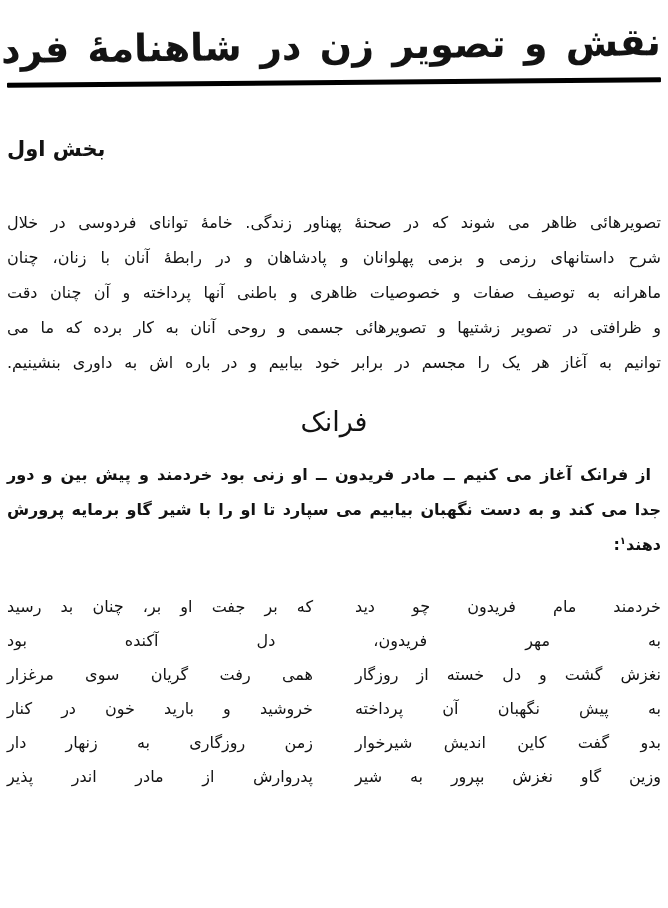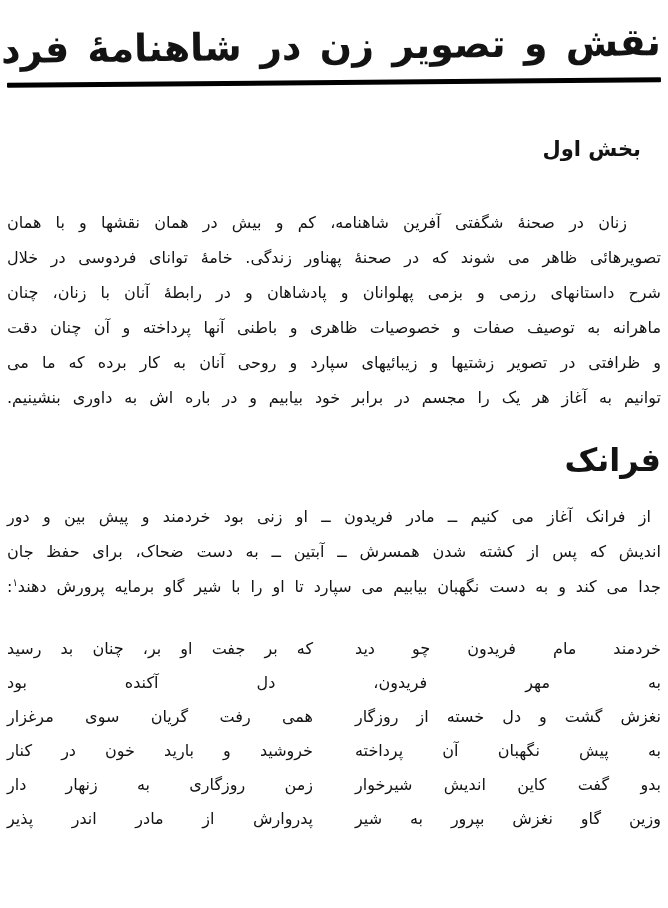--- a/index.html
+++ b/index.html
@@ -34,39 +34,39 @@
     height: 5px;
     background: #000;
     margin-top: 12px;
     transform: rotate(-0.5deg);
     border-radius: 1px;
   }
   .section-heading {
     margin: 52px 20px 0 0;
     font-size: 21px;
     font-weight: bold;
-    text-align: right;
+    text-align: left;
   }
   .para {
     font-size: 16px;
     line-height: 35px;
   }
   .para-intro { margin-top: 44px; }
-  .para-chapter { margin-top: 20px; }
+  .para-chapter { margin-top: 20px; font-weight: bold; }
   .pline {
     text-align: justify;
     text-align-last: justify;
   }
   .indent-lg { padding-right: 34px; }
   .indent-sm { padding-right: 10px; }
   .chapter-heading {
     margin-top: 26px;
-    font-size: 32px;
-    font-weight: bold;
-    text-align: right;
+    font-size: 27px;
+    font-weight: normal;
+    text-align: center;
   }
   .footnote-sup {
     font-size: 10px;
     vertical-align: super;
     line-height: 0;
   }
   .poem {
     margin-top: 28px;
     font-size: 16px;
   }
@@ -88,33 +88,31 @@
 
 <div class="page">
 
   <div class="doc-title">نقش و تصویر زن در شاهنامهٔ فردوسی</div>
 
   <div class="title-rule"></div>
 
   <div class="section-heading">بخش اول</div>
 
   <div class="para para-intro">
-    <div class="pline indent-lg">زنان در صحنهٔ شگفتی آفرین شاهنامه، کم و بیش در همان نقشها و با همان</div>
     <div class="pline">تصویرهائی ظاهر می شوند که در صحنهٔ پهناور زندگی. خامهٔ توانای فردوسی در خلال</div>
     <div class="pline">شرح داستانهای رزمی و بزمی پهلوانان و پادشاهان و در رابطهٔ آنان با زنان، چنان</div>
     <div class="pline">ماهرانه به توصیف صفات و خصوصیات ظاهری و باطنی آنها پرداخته و آن چنان دقت</div>
-    <div class="pline">و ظرافتی در تصویر زشتیها و زیبائیهای سپارد و روحی آنان به کار برده که ما می</div>
+    <div class="pline">و ظرافتی در تصویر زشتیها و تصویرهائی جسمی و روحی آنان به کار برده که ما می</div>
     <div class="pline">توانیم به آغاز هر یک را مجسم در برابر خود بیابیم و در باره اش به داوری بنشینیم.</div>
   </div>
 
   <div class="chapter-heading">فرانک</div>
 
   <div class="para para-chapter">
     <div class="pline indent-sm">از فرانک آغاز می کنیم ــ مادر فریدون ــ او زنی بود خردمند و پیش بین و دور</div>
-    <div class="pline">اندیش که پس از کشته شدن همسرش ــ آبتین ــ به دست ضحاک، برای حفظ جان</div>
     <div class="pline"><span>جدا می کند و به دست نگهبان بیابیم می سپارد تا او را با شیر گاو برمایه پرورش دهند</span><sup class="footnote-sup">۱</sup><span>:</span></div>
   </div>
 
   <div class="poem">
     <div class="poem-row">
       <div class="hemistich">خردمند مام فریدون چو دید</div>
       <div class="hemistich">که بر جفت او بر، چنان بد رسید</div>
     </div>
     <div class="poem-row">
       <div class="hemistich">به مهر فریدون، دل آکنده بود</div>

